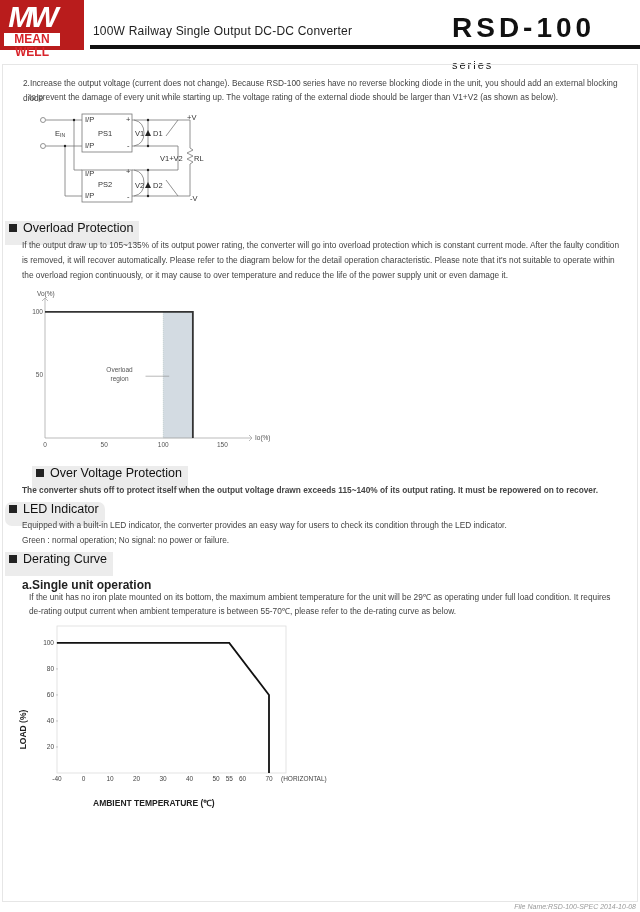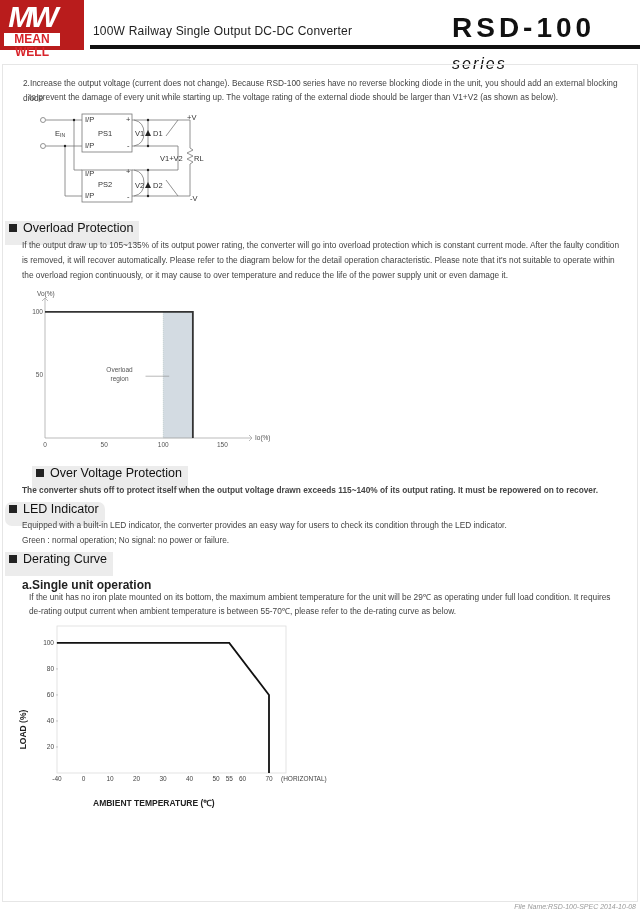--- a/index.html
+++ b/index.html
@@ -4,21 +4,21 @@
 <style>
   html, body { margin: 0; padding: 0; background: #ffffff; }
   body { width: 640px; height: 912px; position: relative; overflow: hidden; font-family: "Liberation Sans", sans-serif; color: #333; }
 
   
   .logo { position: absolute; left: 0; top: 0; width: 84px; height: 50px; background: #b91c1c; }
   .logo .mw { position: absolute; left: 4px; top: 0px; width: 56px; height: 32px; color: #fff; font-style: italic; font-weight: bold; font-size: 30px; letter-spacing: -3px; line-height: 34px; text-align: center; font-family: "Liberation Sans", sans-serif; }
   .logo .mwtext { position: absolute; left: 4px; top: 33px; width: 56px; height: 13px; background: #fff; color: #d8242b; font-size: 12px; font-weight: bold; line-height: 13px; text-align: center; letter-spacing: 0; }
   .subtitle { position: absolute; left: 93px; top: 24px; font-size: 12px; color: #222; letter-spacing: 0.2px; }
   .model { position: absolute; left: 452px; top: 12px; font-size: 28px; font-weight: bold; color: #111; letter-spacing: 4px; }
-  .model .series { font-size: 16px; font-weight: normal; letter-spacing: 2px; font-style: italic; }
+  .model .series { font-size: 11px; font-weight: normal; letter-spacing: 2px; }
   .header-rule { position: absolute; left: 90px; top: 45px; width: 550px; height: 4px; background: #111; }
 
   
   .frame { position: absolute; left: 2px; top: 64px; width: 634px; height: 836px; border: 1px solid #e6e6e6; }
 
   .para { position: absolute; font-size: 8.3px; line-height: 14.6px; color: #444; transform-origin: left top; }
   .sec { position: absolute; left: 5px; height: 24px; background: #ececec; padding: 0 6px 0 4px; font-size: 12.5px; color: #111; line-height: 15px; }
   .sec .sq { display: inline-block; width: 8px; height: 8px; background: #222; margin-right: 6px; vertical-align: 0px; }
   .subhead { position: absolute; left: 22px; top: 578px; font-size: 12px; font-weight: bold; color: #222; }
 

